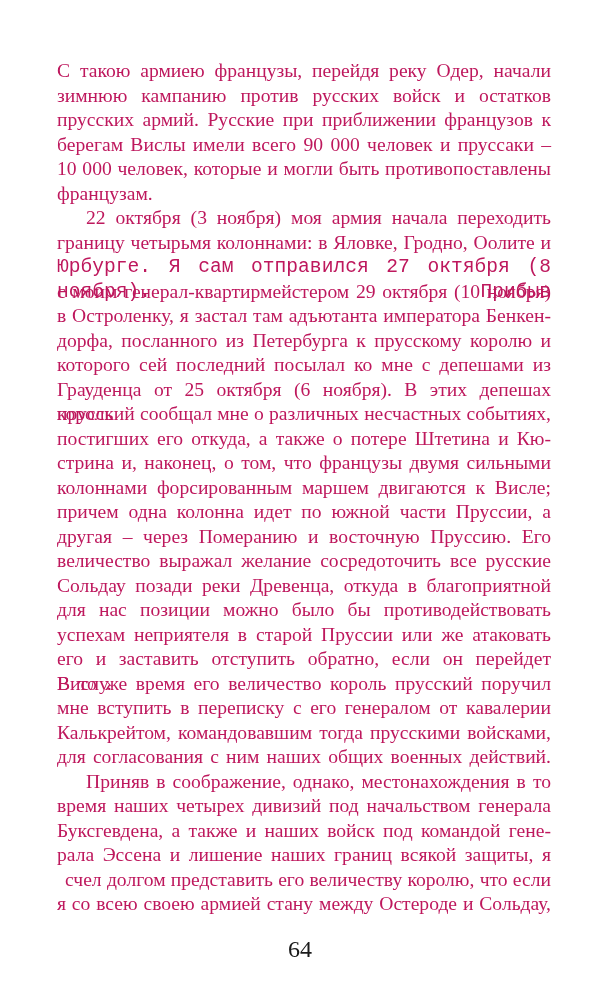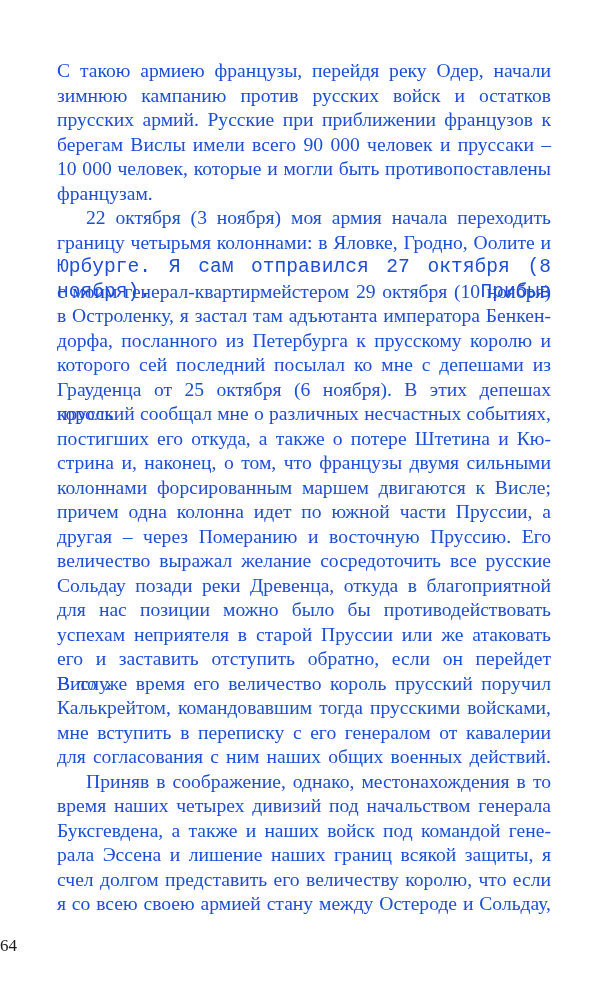--- a/index.html
+++ b/index.html
@@ -1,30 +1,30 @@
 <!DOCTYPE html>
 <html><head>
   <meta charset="utf-8">
   <style>
     html, body { margin: 0; padding: 0; background: #ffffff; }
     body { width: 600px; height: 1004px; position: relative; overflow: hidden; }
     .page {
       position: absolute; left: 57px; top: 59px; width: 494px;
       font-family: "Liberation Serif", "DejaVu Serif", serif;
-      font-size: 19.6px; line-height: 24.5px; color: #1d4ed8;
+      font-size: 19.6px; line-height: 24.5px; color: #be185d;
     }
     .line {
       display: block; height: 24.5px; white-space: nowrap;
       text-align: justify; text-align-last: justify; overflow: visible;
     }
     .line.last { text-align-last: left; }
     .line.indent { padding-left: 29px; }
     .pagenum {
-      position: absolute; left: 0; width: 600px; top: 936px; text-align: left;
-      font-family: "Liberation Serif", "DejaVu Serif", serif; font-size: 17px; color: #1a1a1a;
+      position: absolute; left: 0; width: 600px; top: 936px; text-align: center;
+      font-family: "Liberation Serif", "DejaVu Serif", serif; font-size: 24px; color: #1a1a1a;
     }
   </style>
 </head>
 <body>
 
 <div class="page">
   <div>
     <span class="line" style="white-space: normal;">С такою армиею французы, перейдя реку Одер, начали</span>
     <span class="line" style="white-space: normal;">зимнюю кампанию против русских войск и остатков</span>
     <span class="line" style="white-space: normal;">прусских армий. Русские при приближении французов к</span>
@@ -46,27 +46,27 @@
     <span class="line" style="white-space: normal;">стрина и, наконец, о том, что французы двумя сильными</span>
     <span class="line" style="white-space: normal;">колоннами форсированным маршем двигаются к Висле;</span>
     <span class="line" style="white-space: normal;">причем одна колонна идет по южной части Пруссии, а</span>
     <span class="line" style="white-space: normal;">другая – через Померанию и восточную Пруссию. Его</span>
     <span class="line" style="white-space: normal;">величество выражал желание сосредоточить все русские</span>
     <span class="line" style="white-space: normal;">Сольдау позади реки Древенца, откуда в благоприятной</span>
     <span class="line" style="white-space: normal;">для нас позиции можно было бы противодействовать</span>
     <span class="line" style="white-space: normal;">успехам неприятеля в старой Пруссии или же атаковать</span>
     <span class="line" style="white-space: normal;">его и заставить отступить обратно, если он перейдет Вислу.</span>
     <span class="line" style="white-space: normal;">В то же время его величество король прусский поручил</span>
+    <span class="line" style="white-space: normal;">мне вступить в переписку с его генералом от кавалерии</span>
     <span class="line" style="white-space: normal;">Калькрейтом, командовавшим тогда прусскими войсками,</span>
-    <span class="line" style="white-space: normal;">мне вступить в переписку с его генералом от кавалерии</span>
     <span class="line" style="white-space: normal;">для согласования с ним наших общих военных действий.</span>
   </div>
   <div>
     <span class="line indent" style="white-space: normal;">Приняв в соображение, однако, местонахождения в то</span>
     <span class="line" style="white-space: normal;">время наших четырех дивизий под начальством генерала</span>
     <span class="line" style="white-space: normal;">Буксгевдена, а также и наших войск под командой гене-</span>
     <span class="line" style="white-space: normal;">рала Эссена и лишение наших границ всякой защиты, я</span>
-    <span class="line" style="white-space: normal;">счел долгом представить его величеству королю, что если</span>
+    <span class="line" style="white-space: normal; margin-left: 8px;">счел долгом представить его величеству королю, что если</span>
     <span class="line" style="white-space: normal;">я со всею своею армией стану между Остероде и Сольдау,</span>
   </div>
 </div>
 
 <div class="pagenum">64</div>
 
 </body></html>

